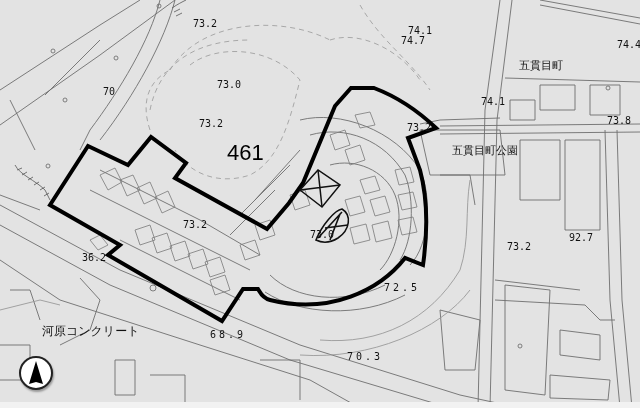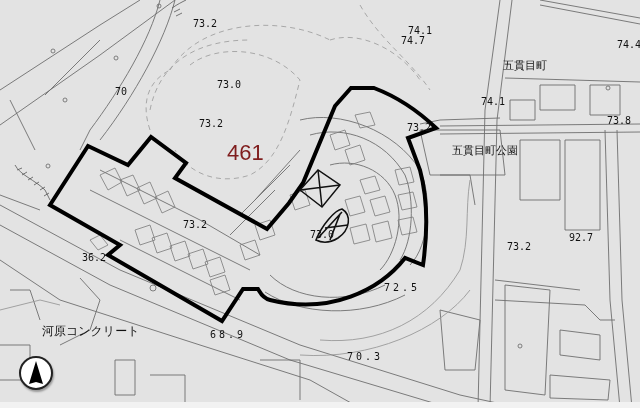--- a/index.html
+++ b/index.html
@@ -1,21 +1,21 @@
 <!DOCTYPE html>
 <html><head>
 <meta charset="utf-8">
 <style>
   html, body { margin:0; padding:0; }
   body { width:640px; height:408px; overflow:hidden; background:#e3e3e3; font-family:"DejaVu Sans", sans-serif; }
   #map { position:relative; width:640px; height:408px; background:#e3e3e3; }
   #map svg { position:absolute; left:0; top:0; }
   .lbl { position:absolute; font-family:"DejaVu Sans Mono", monospace; font-size:10px; color:#111; line-height:1; white-space:nowrap; }
   .lbl-jp { position:absolute; font-family:"DejaVu Sans", sans-serif; font-size:11px; color:#111; line-height:1; white-space:nowrap; }
-  .lbl-big { position:absolute; font-family:"Liberation Sans", sans-serif; font-size:22px; color:#7f1d1d; line-height:1; }
+  .lbl-big { position:absolute; font-family:"Liberation Sans", sans-serif; font-size:22px; color:#000000; line-height:1; }
   .compass { position:absolute; left:19px; top:356px; width:30px; height:30px; border-radius:50%; background:#fff; border:2px solid #222; box-shadow:1px 2px 2px #999; }
   .bottom-strip { position:absolute; left:0; top:402px; width:640px; height:6px; background:#f2f2f2; }
 </style>
 </head>
 <body>
 
 <div id="map">
   <svg width="640" height="408" viewBox="0 0 640 408">
 
     <g fill="none" stroke="#6e6e6e" stroke-width="0.9">
@@ -154,37 +154,37 @@
       <circle cx="608" cy="88" r="2"></circle>
       <circle cx="520" cy="346" r="2"></circle>
     </g>
   </svg>
 
   <div class="lbl-big" style="left:227px;top:142px;">461</div>
 
   <div class="lbl" style="left:193px;top:19px;">73.2</div>
   <div class="lbl" style="left:217px;top:80px;">73.0</div>
   <div class="lbl" style="left:199px;top:119px;">73.2</div>
-  <div class="lbl" style="left:103px;top:87px;margin-left:12px;">70</div>
+  <div class="lbl" style="left:103px;top:87px;">70</div>
   <div class="lbl" style="left:401px;top:16px;margin-top:20px;">74.7</div>
   <div class="lbl" style="left:408px;top:26px;">74.1</div>
   <div class="lbl" style="left:617px;top:2px;margin-top:38px;">74.4</div>
   <div class="lbl" style="left:481px;top:97px;">74.1</div>
   <div class="lbl" style="left:407px;top:123px;">73.2</div>
   <div class="lbl" style="left:607px;top:116px;">73.8</div>
   <div class="lbl" style="left:183px;top:220px;">73.2</div>
   <div class="lbl" style="left:82px;top:253px;">36.2</div>
   <div class="lbl" style="left:310px;top:230px;">73.0</div>
   <div class="lbl" style="left:507px;top:242px;">73.2</div>
   <div class="lbl" style="left:569px;top:233px;">92.7</div>
   <div class="lbl" style="left:384px;top:283px;letter-spacing:3px;">72.5</div>
   <div class="lbl" style="left:210px;top:330px;letter-spacing:3px;text-align:right;">68.9</div>
   <div class="lbl" style="left:347px;top:352px;letter-spacing:3px;">70.3</div>
 
-  <div class="lbl-jp" style="left:503px;top:60px;">五貫目町</div>
+  <div class="lbl-jp" style="left:503px;top:60px;padding-left:16px;">五貫目町</div>
   <div class="lbl-jp" style="left:420px;top:145px;margin-left:32px;">五貫目町公園</div>
   <div class="lbl-jp" style="left:42px;top:325px;font-size:12px;">河原コンクリート</div>
 
   <div class="compass">
     <svg width="30" height="30" viewBox="0 0 30 30" style="position:absolute;left:0;top:0;">
       <path d="M15,3 L22,26 L15,24 L8,26 Z" fill="#000"></path>
     </svg>
   </div>
 
   <div class="bottom-strip"></div>

